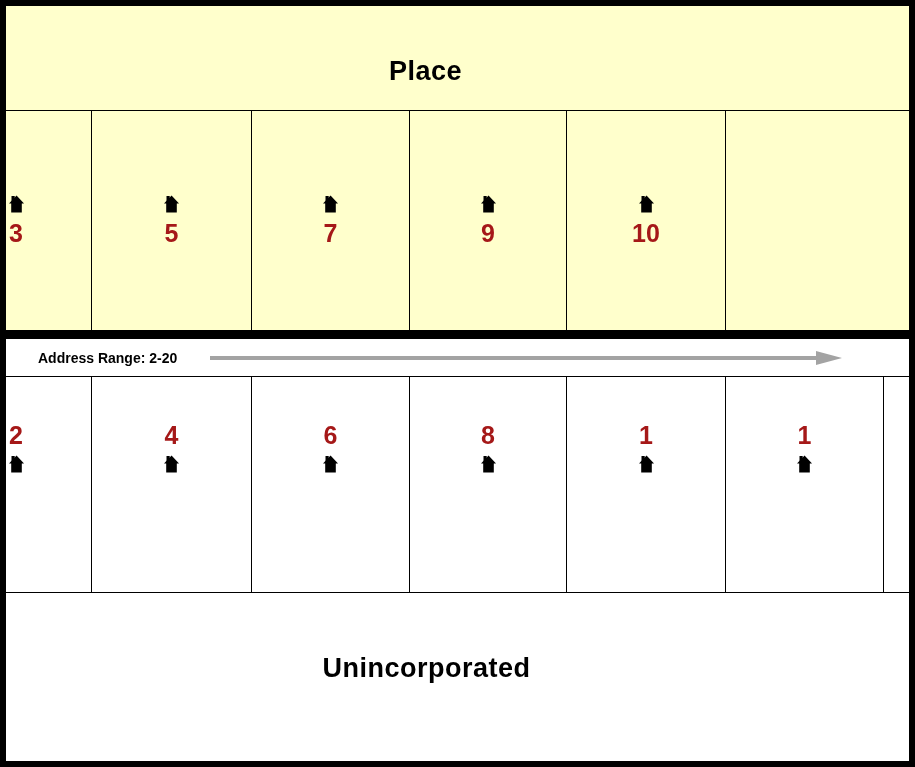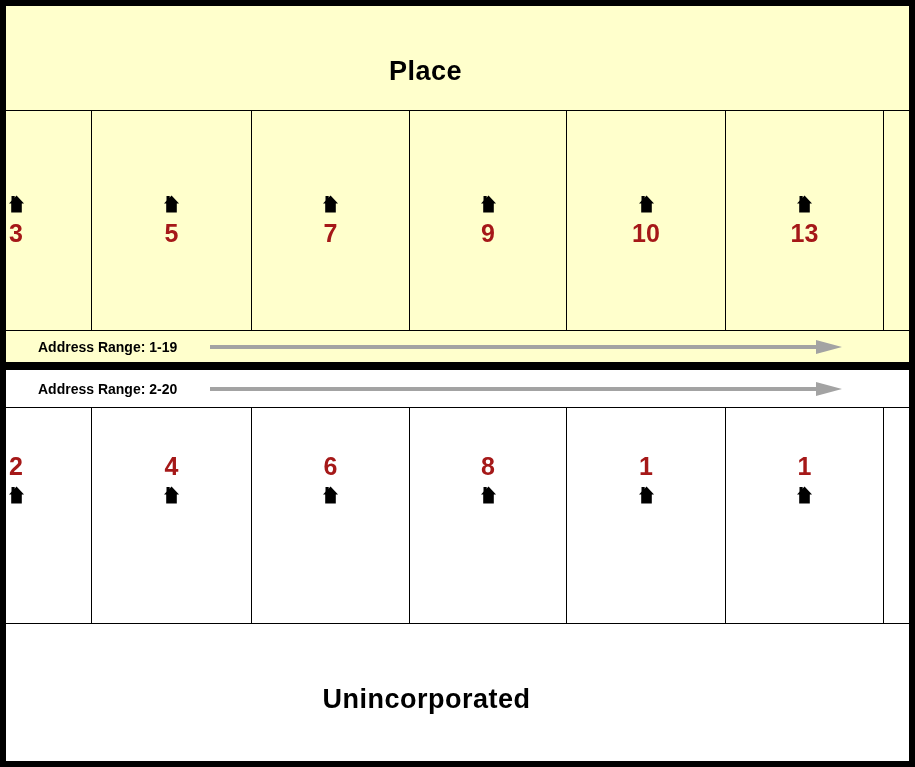--- a/index.html
+++ b/index.html
@@ -108,40 +108,23 @@
     <div class="cell c5">
       <span class="house">
         <svg width="15" height="18" viewBox="0 0 15 18" fill="#000">
             <rect x="2.5" y="1" width="3.2" height="6"></rect>
             <polygon points="0,8.5 7.5,0.5 15,8.5"></polygon>
             <rect x="2.2" y="8" width="10.6" height="9.5"></rect>
           </svg>
       </span>
       <span class="num">10</span>
     </div>
-    <div class="cell c6">
-      <span class="house">
-        <svg width="15" height="18" viewBox="0 0 15 18" fill="#000">
-            <rect x="2.5" y="1" width="3.2" height="6"></rect>
-            <polygon points="0,8.5 7.5,0.5 15,8.5"></polygon>
-            <rect x="2.2" y="8" width="10.6" height="9.5"></rect>
-          </svg>
-      </span>
-      <span class="num">13</span>
-    </div>
     <div class="cell c7"></div>
   </div>
 
-  <div class="strip odd">
-    <span class="range-label">Address Range: 1-19</span>
-    <svg class="arrow" width="634" height="16" viewBox="0 0 634 16">
-      <rect x="0" y="6" width="608" height="4" fill="#A3A3A3"></rect>
-      <polygon points="606,1 632,8 606,15" fill="#A3A3A3"></polygon>
-    </svg>
-  </div>
 
   <div class="centerline"></div>
 
   <div class="strip even">
     <span class="range-label">Address Range: 2-20</span>
     <svg class="arrow" width="634" height="16" viewBox="0 0 634 16">
       <rect x="0" y="6" width="608" height="4" fill="#A3A3A3"></rect>
       <polygon points="606,1 632,8 606,15" fill="#A3A3A3"></polygon>
     </svg>
   </div>

